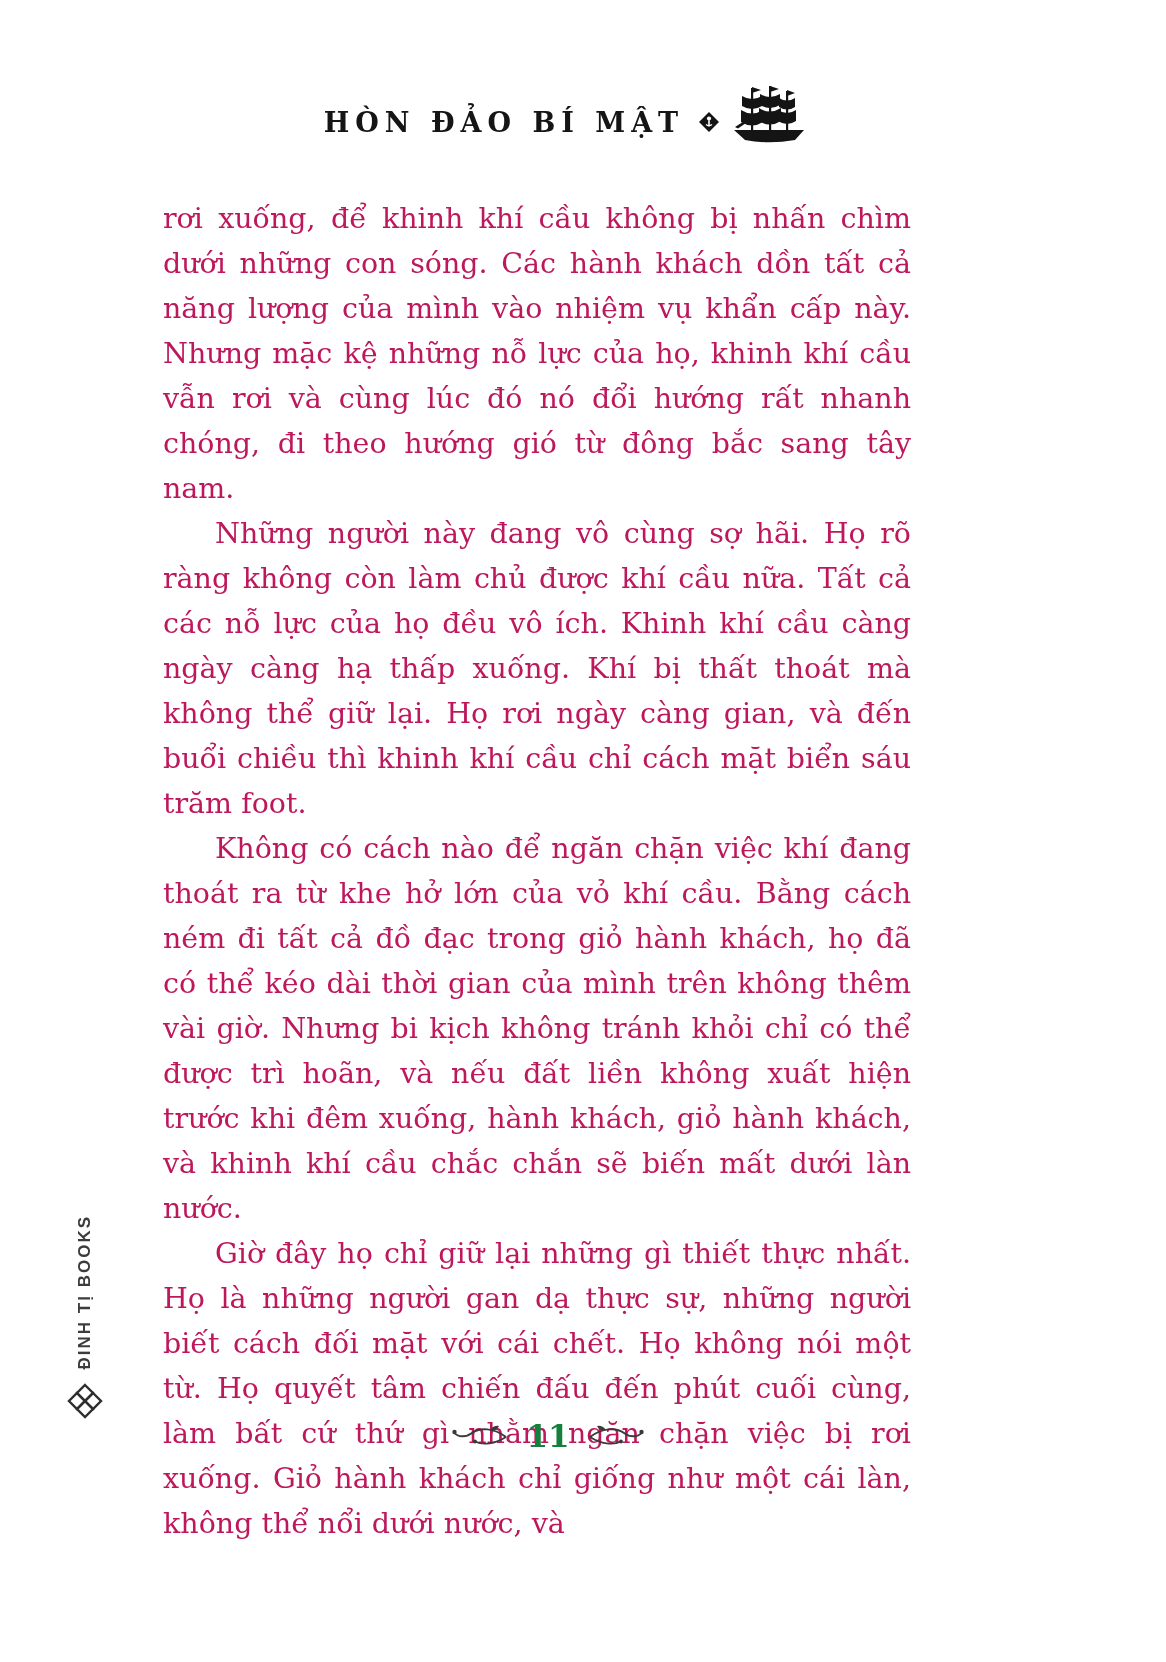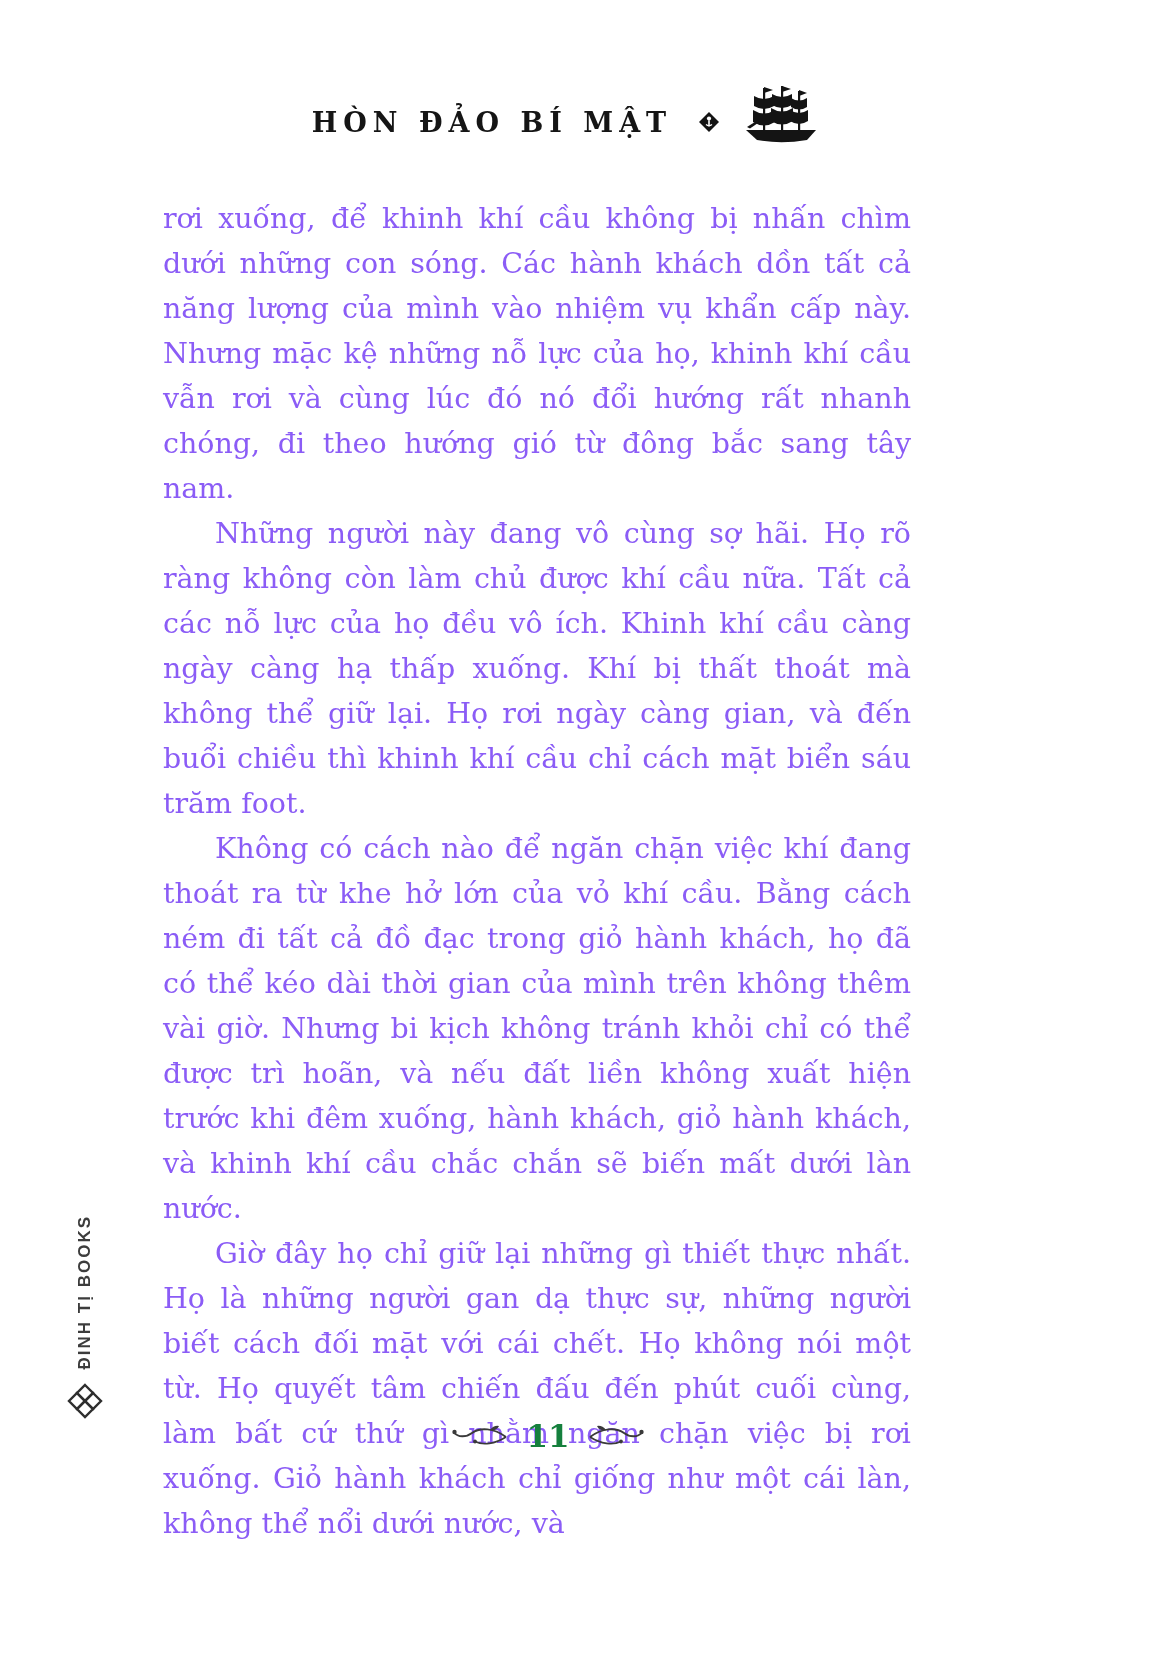--- a/index.html
+++ b/index.html
@@ -20,21 +20,21 @@
 
   
   .header {
     position: absolute;
     top: 100px;
     left: 0;
     width: 1130px;
     display: flex;
     justify-content: center;
     align-items: center;
-    gap: 24px;
+    gap: 12px;
   }
   .header-title {
     font-size: 27px;
     font-weight: 600;
     letter-spacing: 6px;
     color: #151515;
     white-space: nowrap;
   }
   .header-badge {
     display: inline-flex;
@@ -49,21 +49,21 @@
 
   
   .content {
     position: absolute;
     top: 196px;
     left: 163px;
     width: 748px;
     font-size: 28.5px;
     line-height: 45px;
     text-align: justify;
-    color: #8b5cf6;
+    color: #be185d;
   }
   .content p {
     margin: 0;
     text-indent: 52px;
   }
   .content p.no-indent {
     text-indent: 0;
   }
 
   

